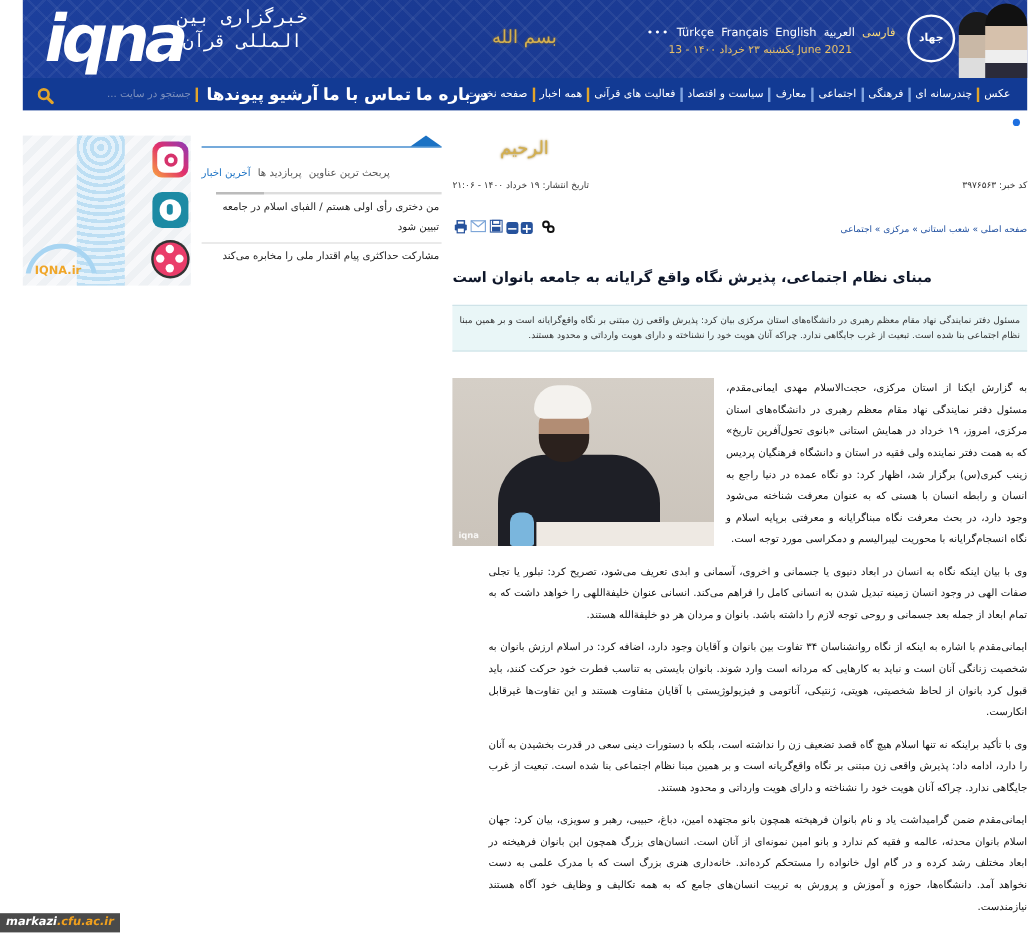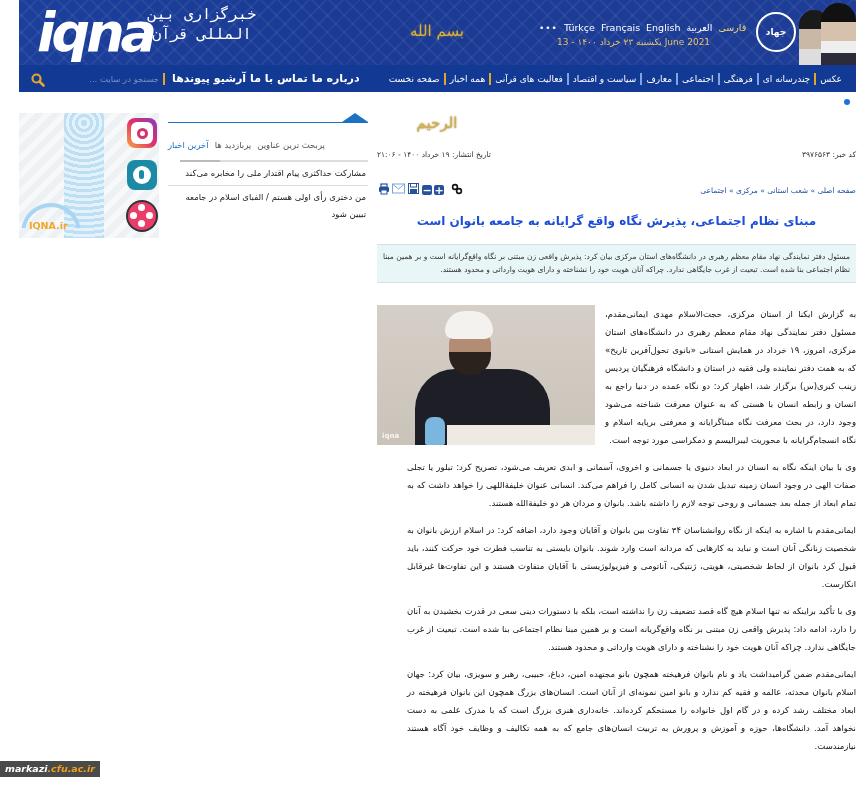--- a/index.html
+++ b/index.html
@@ -43,21 +43,21 @@
 
   
   .navbar {
     position: absolute; left: 19px; top: 65px; width: 837px; height: 27px; background: #123a94;
   }
   .nav-main { position: absolute; right: 10px; top: 0; height: 27px; display: flex; flex-direction: row-reverse; align-items: center; direction: rtl; }
   .nav-main .item { color: #fff; font-size: 9px; font-weight: normal; padding: 0 4px; cursor: pointer; white-space: nowrap; }
   .nav-main .sep { width: 2px; height: 12px; background: #7fa4e0; }
   .nav-main .sep.gold { background: #e3a52a; }
   .nav-sub { position: absolute; left: 150px; top: 0; height: 27px; display: flex; flex-direction: row-reverse; align-items: center; gap: 4px; }
-  .nav-sub .item { color: #fff; font-size: 11px; font-weight: bold; white-space: nowrap; cursor: pointer; }
+  .nav-sub .item { color: #fff; font-size: 14px; font-weight: bold; white-space: nowrap; cursor: pointer; }
   .nav-sep-gold { position: absolute; left: 144px; top: 8px; width: 2px; height: 12px; background: #e3a52a; }
   .search-input {
     position: absolute; left: 40px; top: 6px; width: 100px; height: 15px; background: transparent; border: none;
     color: #8fa4cc; font-size: 8.5px; direction: rtl; font-family: "DejaVu Sans", sans-serif; outline: none;
   }
   .search-input::placeholder { color: #7d90bd; }
   .search-icon { position: absolute; left: 12px; top: 7px; width: 14px; height: 14px; cursor: pointer; }
   .scroll-dot { position: absolute; left: 844px; top: 99px; width: 6px; height: 6px; border-radius: 50%; background: #1e6fe0; }
 
   
@@ -94,21 +94,21 @@
 
   
   .article { position: absolute; left: 377px; top: 150px; width: 479px; direction: rtl; }
   .meta-row { display: flex; justify-content: space-between; font-size: 7.5px; color: #333; height: 12px; }
   .crumb-row { position: relative; height: 20px; margin-top: 20px; }
   .breadcrumb { position: absolute; right: 0; top: 4px; font-size: 7.5px; color: #1c4d9e; white-space: nowrap; }
   .breadcrumb a { color: #1c4d9e; text-decoration: none; cursor: pointer; }
   .tools { position: absolute; left: 0; top: 0; display: flex; align-items: center; gap: 2px; direction: ltr; }
   .tool { width: 13px; height: 13px; cursor: pointer; display: inline-flex; align-items: center; justify-content: center; }
   .tool.box { background: #26529c; border-radius: 2px; color: #fff; font-weight: bold; font-size: 11px; line-height: 11px; width: 10px; height: 10px; margin-top: 3px; }
-  .title { text-align: center; font-size: 12px; color: #1d4ed8; margin-top: 10px; line-height: 18px; }
+  .title { text-align: left; font-size: 12px; color: #0f172a; margin-top: 20px; line-height: 18px; }
   .lead {
     margin-top: 14px; background: #e9f6f7; border-top: 1px solid #cfe3e8; border-bottom: 1px solid #cfe3e8;
     font-size: 7.5px; line-height: 13px; color: #333; padding: 5px 6px 6px 6px; text-align: justify;
   }
   .body { margin-top: 22px; font-size: 8.5px; line-height: 18px; color: #111; text-align: justify; }
   .body p { margin-bottom: 9px; padding-left: 30px; }
   .photo { float: left; width: 218px; height: 140px; margin: 0 10px 8px 0; position: relative; overflow: hidden;
     background: linear-gradient(180deg,#d5cfc7 0%, #cac3ba 100%); }
   .photo .turban { position: absolute; left: 68px; top: 6px; width: 48px; height: 28px; border-radius: 24px 24px 10px 10px; background: #f4f2ee; }
   .photo .face { position: absolute; left: 72px; top: 28px; width: 42px; height: 42px; border-radius: 10px 10px 20px 20px; background: linear-gradient(180deg,#b28d74 0 45%, #2b211d 45%); }
@@ -214,22 +214,22 @@
   <div class="news-top">
       <span class="peak"></span>
     </div>
   <div class="news-tabs">
     <span class="tab active">آخرین اخبار</span>
     <span class="tab">پربازدید ها</span>
     <span class="tab">پربحث ترین عناوین</span>
   </div>
   <div class="news-tab-line"></div>
   <ul class="news-list">
+    <li>من دختری رأی اولی هستم / الفبای اسلام در جامعه تبیین شود</li>
     <li>مشارکت حداکثری پیام اقتدار ملی را مخابره می‌کند</li>
-    <li>من دختری رأی اولی هستم / الفبای اسلام در جامعه تبیین شود</li>
   </ul>
 </div>
 
 <div class="article">
   <div class="meta-row">
     <span>کد خبر: ۳۹۷۶۵۶۳</span>
     <span>تاریخ انتشار: ۱۹ خرداد ۱۴۰۰ - ۲۱:۰۶</span>
   </div>
 
   <div class="crumb-row">

